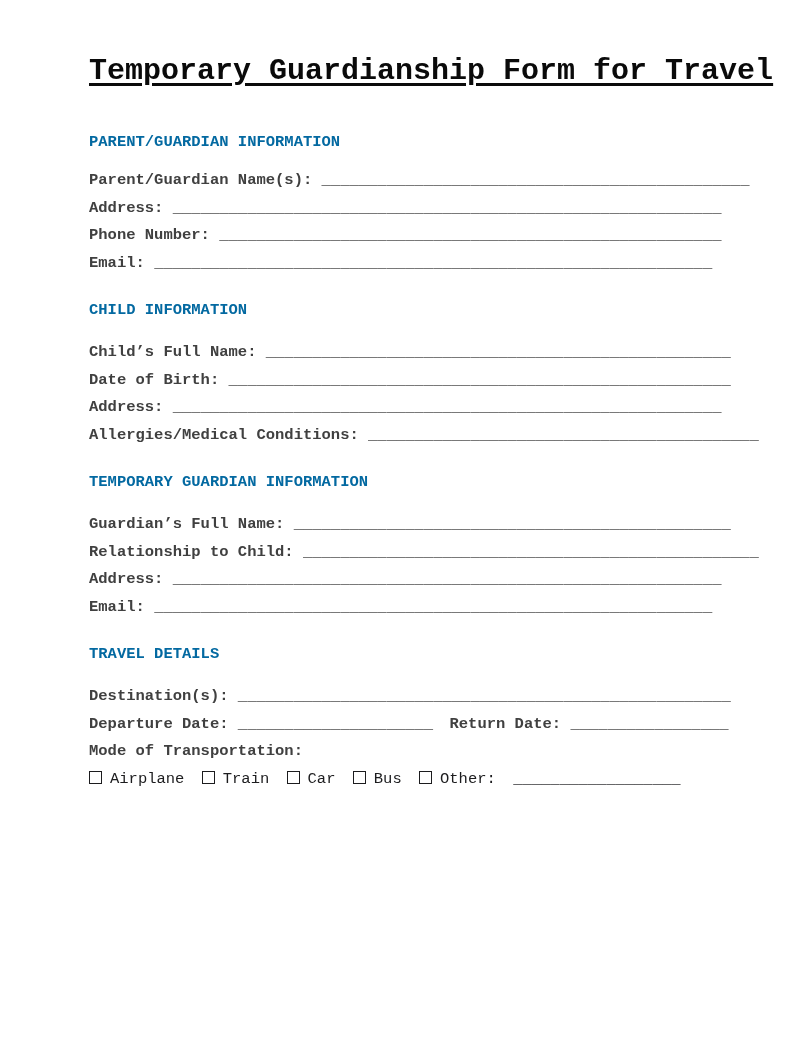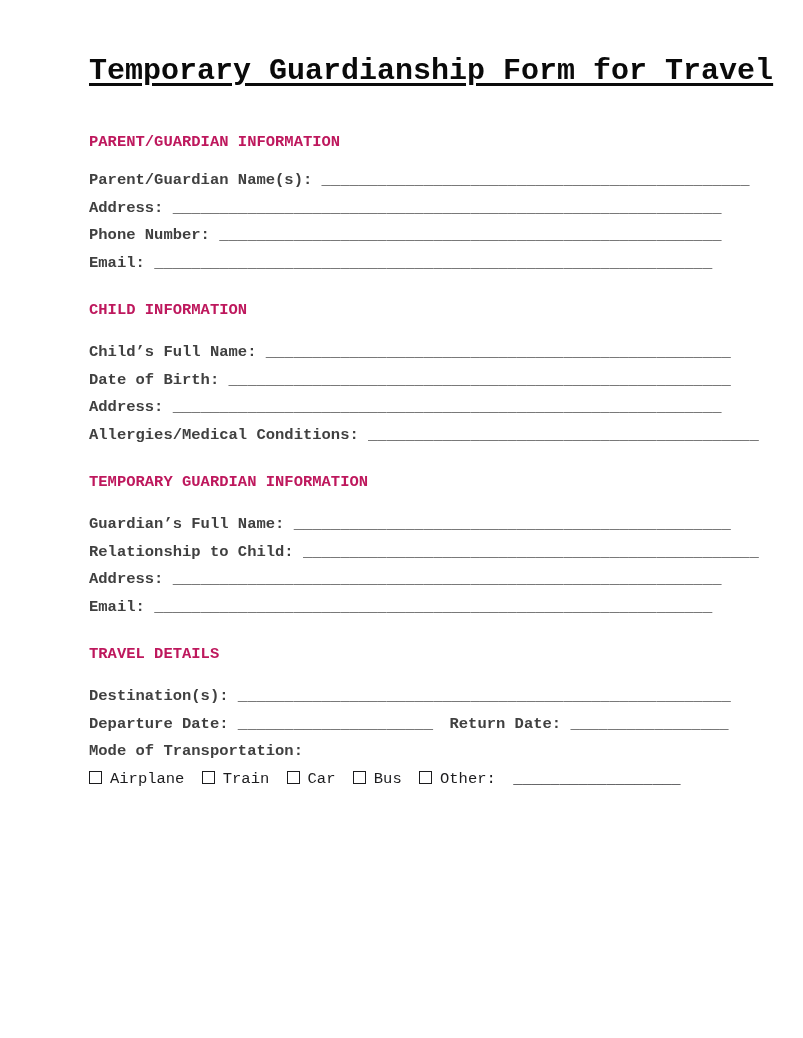--- a/index.html
+++ b/index.html
@@ -23,21 +23,21 @@
     text-decoration: underline;
     text-decoration-thickness: 2.5px;
     text-underline-offset: 4px;
     white-space: nowrap;
   }
   .sec-heading {
     margin: 0;
     font-size: 15.5px;
     font-weight: 700;
     line-height: 19px;
-    color: #be185d;
+    color: #0369a1;
   }
   .sec-heading.m1 { margin-top: 43px; }
   .sec-heading.m2 { margin-top: 24px; }
   .intro {
     margin: 18px 0 0 0;
     max-width: 615px;
     font-size: 15px;
     line-height: 28px;
     color: #1c1c1e;
   }

